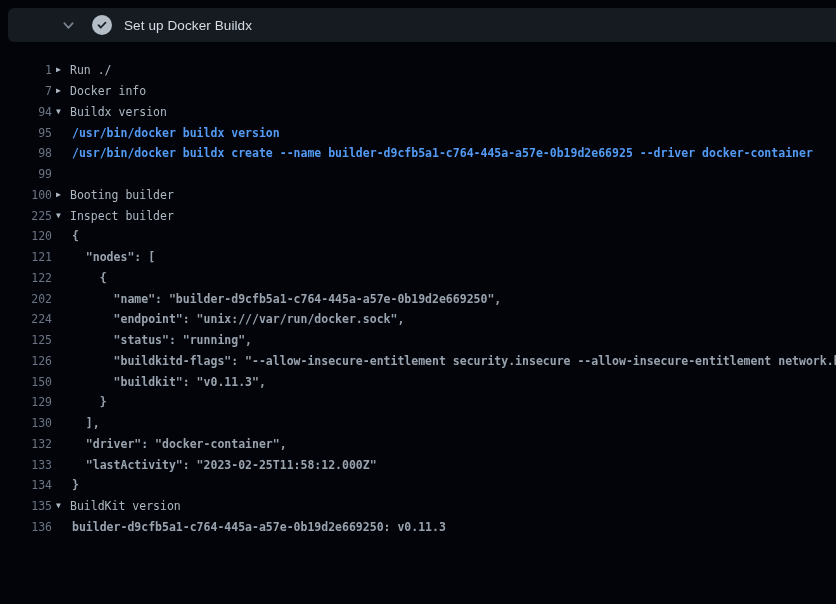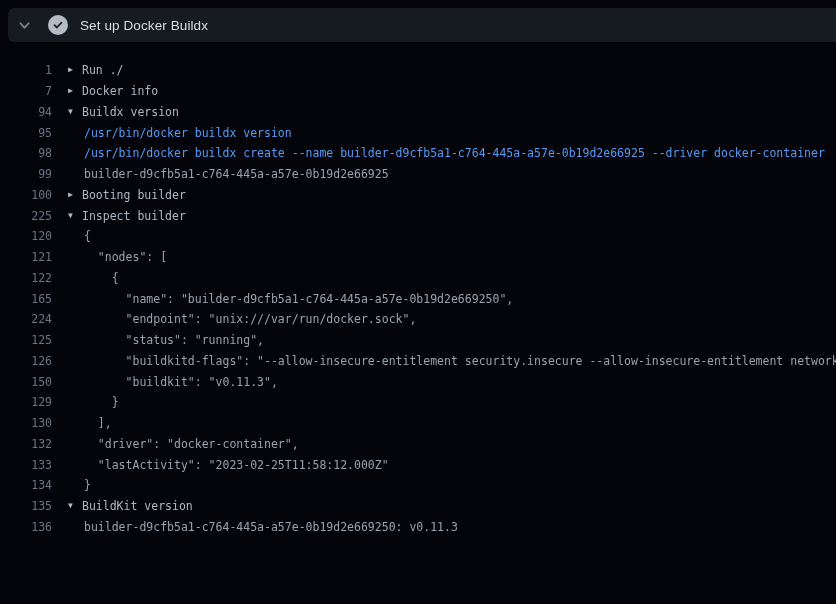--- a/index.html
+++ b/index.html
@@ -22,20 +22,21 @@
     overflow:hidden;
     position:relative;
   }
   .step-header{
     position:absolute;
     top:8px;left:8px;right:0;height:34px;
     background:var(--header-bg);
     border-radius:6px 0 0 6px;
     display:flex;align-items:center;
     cursor:pointer;
+    padding-left:44px;
   }
   .chevron-wrap{
     width:32px;display:flex;justify-content:center;align-items:center;
   }
   .check-badge{
     width:20px;height:20px;border-radius:50%;
     background:var(--check-bg);
     display:flex;align-items:center;justify-content:center;
     margin-left:8px;
   }
@@ -61,33 +62,33 @@
   }
   .row.group{cursor:pointer;}
   .num{
     width:52px;
     flex:0 0 52px;
     text-align:right;
     color:var(--line-num);
     cursor:pointer;
   }
   .body{
-    margin-left:16px;
+    margin-left:4px;
     white-space:pre;
   }
   .arrow{
     display:inline-block;
     width:14px;
     font-size:8px;
     color:var(--group-title);
     vertical-align:middle;
     transform:translateY(-1px);
   }
   .gtitle{color:var(--group-title);}
-  .body.content{padding-left:16px;}
+  .body.content{padding-left:16px;font-weight:bold;}
   .body.output{color:var(--output-text);}
   .body.command{color:var(--command-blue);}
 </style>
 </head>
 <body>
 
 <div class="step-header">
   <span class="chevron-wrap">
     <svg width="13" height="13" viewBox="0 0 14 14">
       <polyline points="2.5,4.5 7,9.5 11.5,4.5" fill="none" stroke="#7b838d" stroke-width="1.8" stroke-linecap="round" stroke-linejoin="round"></polyline>
@@ -100,27 +101,27 @@
   </span>
   <span class="step-title">Set up Docker Buildx</span>
 </div>
 
 <div class="log" id="log">
     <div class="row group"><span class="num">1</span><span class="body"><span class="arrow">▶</span><span class="gtitle">Run ./</span></span></div>
     <div class="row group"><span class="num">7</span><span class="body"><span class="arrow">▶</span><span class="gtitle">Docker info</span></span></div>
     <div class="row group"><span class="num">94</span><span class="body"><span class="arrow">▼</span><span class="gtitle">Buildx version</span></span></div>
     <div class="row"><span class="num">95</span><span class="body content command">/usr/bin/docker buildx version</span></div>
     <div class="row"><span class="num">98</span><span class="body content command">/usr/bin/docker buildx create --name builder-d9cfb5a1-c764-445a-a57e-0b19d2e66925 --driver docker-container</span></div>
-    <div class="row"><span class="num">99</span><span class="body content output">builder-d9cfb5a1-c764-445a-a57e-0b19d2e66925</span></div>
+    <div class="row"><span class="num">99</span></div>
     <div class="row group"><span class="num">100</span><span class="body"><span class="arrow">▶</span><span class="gtitle">Booting builder</span></span></div>
     <div class="row group"><span class="num">225</span><span class="body"><span class="arrow">▼</span><span class="gtitle">Inspect builder</span></span></div>
     <div class="row"><span class="num">120</span><span class="body content output">{</span></div>
     <div class="row"><span class="num">121</span><span class="body content output">  "nodes": [</span></div>
     <div class="row"><span class="num">122</span><span class="body content output">    {</span></div>
-    <div class="row"><span class="num">165</span><span class="body content output">      "name": "builder-d9cfb5a1-c764-445a-a57e-0b19d2e669250",</span></div>
+    <div class="row"><span class="num">202</span><span class="body content output">      "name": "builder-d9cfb5a1-c764-445a-a57e-0b19d2e669250",</span></div>
     <div class="row"><span class="num">224</span><span class="body content output">      "endpoint": "unix:///var/run/docker.sock",</span></div>
     <div class="row"><span class="num">125</span><span class="body content output">      "status": "running",</span></div>
     <div class="row"><span class="num">126</span><span class="body content output">      "buildkitd-flags": "--allow-insecure-entitlement security.insecure --allow-insecure-entitlement network.host",</span></div>
     <div class="row"><span class="num">150</span><span class="body content output">      "buildkit": "v0.11.3",</span></div>
     <div class="row"><span class="num">129</span><span class="body content output">    }</span></div>
     <div class="row"><span class="num">130</span><span class="body content output">  ],</span></div>
     <div class="row"><span class="num">132</span><span class="body content output">  "driver": "docker-container",</span></div>
     <div class="row"><span class="num">133</span><span class="body content output">  "lastActivity": "2023-02-25T11:58:12.000Z"</span></div>
     <div class="row"><span class="num">134</span><span class="body content output">}</span></div>
     <div class="row group"><span class="num">135</span><span class="body"><span class="arrow">▼</span><span class="gtitle">BuildKit version</span></span></div>

